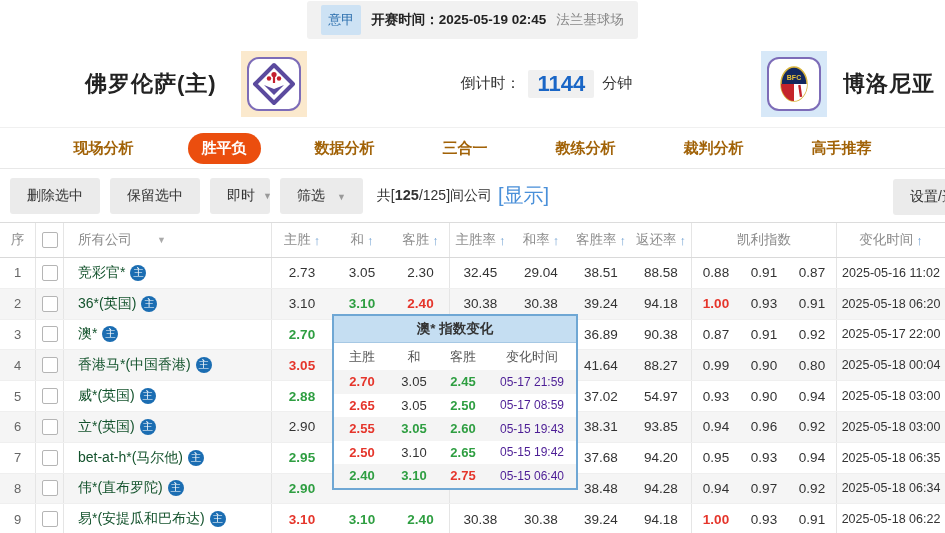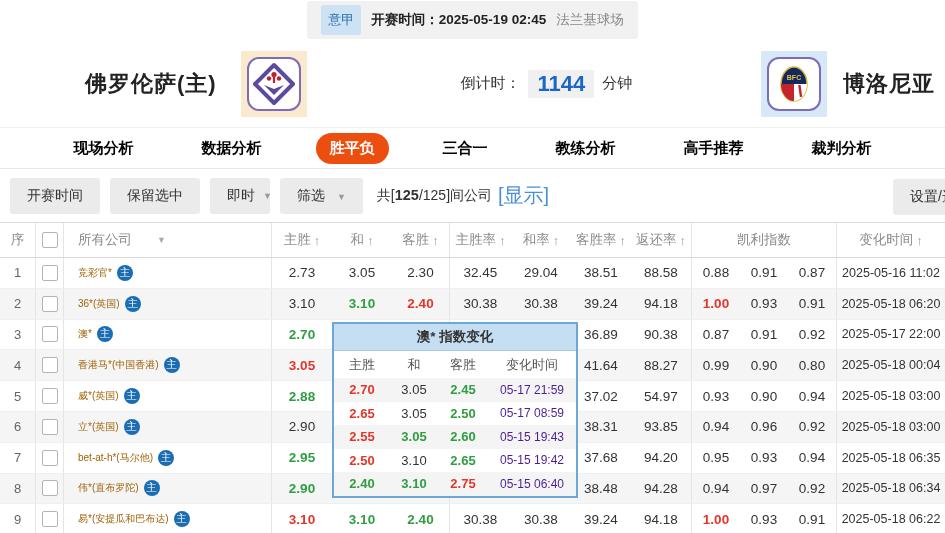--- a/index.html
+++ b/index.html
@@ -22,21 +22,21 @@
   .logo-box{width:66px;height:66px;display:flex;align-items:center;justify-content:center;}
   .logo-box.home{background:#fbe9cd;}
   .logo-box.away{background:#d7e8f8;}
   .logo-inner{width:54px;height:54px;background:#fff;border:2.5px solid #7d6cb8;border-radius:12px;
               display:flex;align-items:center;justify-content:center;box-sizing:border-box;}
   .countdown{flex:1;display:flex;justify-content:center;align-items:center;gap:8px;margin-left:25px;font-size:15px;color:#333;}
   .cd-value{background:#f0f0f0;color:#1a66c6;font-size:22px;font-weight:bold;padding:1px 9px;border-radius:2px;}
 
   
   .nav-tabs{height:40px;display:flex;justify-content:center;align-items:center;gap:40px;}
-  .tab{font-size:15px;font-weight:bold;color:#000000;padding:6px 14px;border-radius:16px;cursor:pointer;white-space:nowrap;}
+  .tab{font-size:15px;font-weight:bold;color:#a16207;padding:6px 14px;border-radius:16px;cursor:pointer;white-space:nowrap;}
   .tab.active{background:#eb4e0e;color:#fff;}
 
   
   .toolbar{height:53px;display:flex;align-items:center;border-top:1px solid #e8e8e8;
            border-bottom:1px solid #dcdcdc;position:relative;}
   .tb-btn{background:#ebebeb;border:none;border-radius:3px;color:#333;font-size:14px;
           padding:9px 17px;margin-left:10px;cursor:pointer;font-family:inherit;white-space:nowrap;}
   .tb-select{display:flex;align-items:center;justify-content:space-between;width:60px;}
   .caret{color:#999;font-size:9px;margin-left:8px;}
   .count-text{margin-left:14px;font-size:14px;color:#333;}
@@ -53,30 +53,30 @@
   .hc-kelly{grid-column:11/14;}
   .sort-up{color:#74a3d3;font-weight:bold;font-size:13px;margin-left:3px;}
   .hdr-caret{color:#aaa;font-size:9px;margin-left:5px;}
   .bdr{border-right:1px solid #e5e5e5;}
 
   .t-row{height:30.8px;align-items:center;font-size:13.5px;box-sizing:border-box;border-bottom:1px solid #efefef;}
   .t-body .t-row:nth-of-type(even){background:#f5f5f5;}
   .c{display:flex;align-items:center;justify-content:center;height:100%;box-sizing:border-box;}
   .c-seq{color:#666;font-size:13px;}
   .c-company{justify-content:flex-start;padding-left:14px;gap:5px;}
-  .comp-name{color:#a16207;font-size:10px;white-space:nowrap;}
+  .comp-name{color:#14532d;font-size:14px;white-space:nowrap;}
   .badge{width:16px;height:16px;border-radius:50%;background:#1b6db2;color:#fff;font-size:10.5px;
          display:flex;align-items:center;justify-content:center;flex:0 0 16px;}
   .c-time{font-size:12.5px;color:#333;}
   .checkbox{width:14px;height:14px;border:1px solid #b5b5b5;border-radius:2px;background:#fff;cursor:pointer;}
   .g{color:#2e9e41;font-weight:bold;}
   .r{color:#e5352b;font-weight:bold;}
 
   
-  .popup{position:absolute;left:332px;top:322px;width:246px;background:#fff;
+  .popup{position:absolute;left:332px;top:314px;width:246px;background:#fff;
          border:2px solid #6fa7d4;box-sizing:border-box;z-index:10;}
   .popup-title{height:26px;line-height:26px;text-align:center;background:#c5def2;color:#333;
                font-size:13.5px;font-weight:bold;border-bottom:1px solid #a6c8e4;}
   .p-grid{display:grid;grid-template-columns:56px 48px 50px 88px;}
   .popup-head{height:27px;align-items:center;font-size:13px;color:#555;}
   .popup-head span{text-align:center;}
   .p-row{height:23.5px;align-items:center;font-size:13px;}
   .p-row span{text-align:center;}
   .p-time{font-size:12px;color:#4c1d95;}
   .popup-body .p-row:nth-of-type(odd){background:#f4f4f4;}
@@ -134,47 +134,47 @@
       <span class="team-name">博洛尼亚</span>
     </div>
   </div>
 
   <div class="nav-tabs">
 
       <div class="tab">
         <span>现场分析</span>
       </div>
 
+      <div class="tab active">
+        <span>胜平负</span>
+      </div>
+
       <div class="tab">
         <span>数据分析</span>
       </div>
 
-      <div class="tab active">
-        <span>胜平负</span>
-      </div>
-
       <div class="tab">
         <span>三合一</span>
       </div>
 
       <div class="tab">
         <span>教练分析</span>
       </div>
 
       <div class="tab">
+        <span>裁判分析</span>
+      </div>
+
+      <div class="tab">
         <span>高手推荐</span>
       </div>
-
-      <div class="tab">
-        <span>裁判分析</span>
-      </div>
     </div>
 
   <div class="toolbar">
-    <button class="tb-btn">开赛时间</button>
+    <button class="tb-btn">删除选中</button>
     <button class="tb-btn">保留选中</button>
     <button class="tb-btn tb-select">
       <span>即时</span>
       <span class="caret">▼</span>
     </button>
     <button class="tb-btn">
       <span>筛选</span>
       <span class="caret">▼</span>
     </button>
     <span class="count-text"><span>共[</span><b>125</b><span>/125]间公司</span></span>

